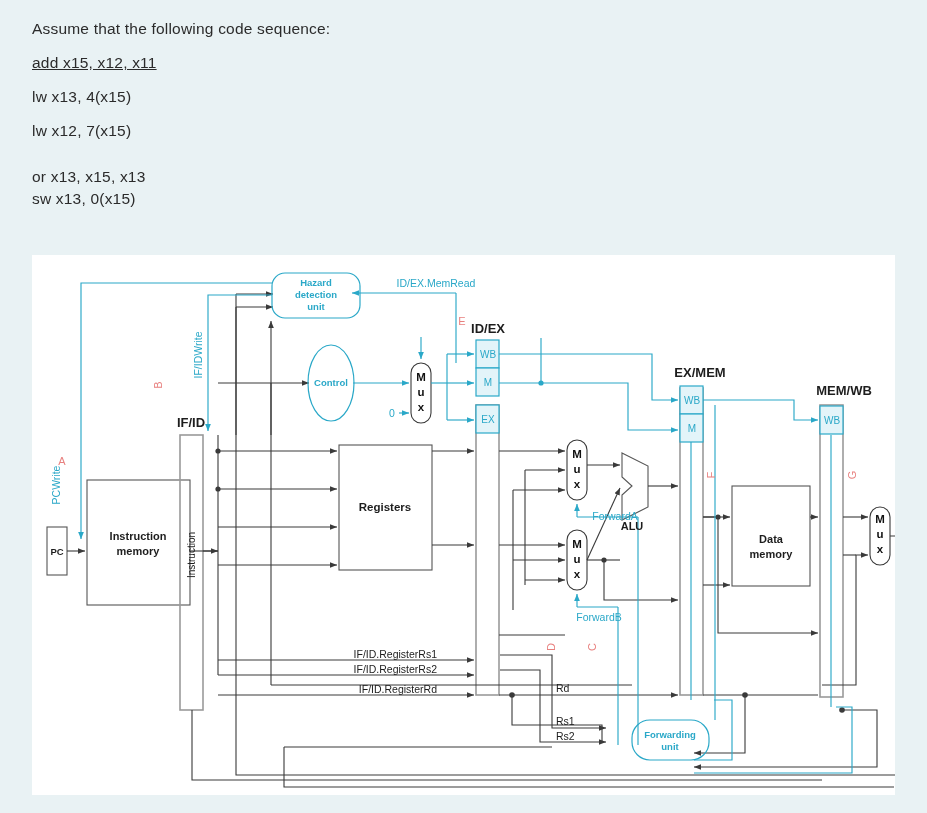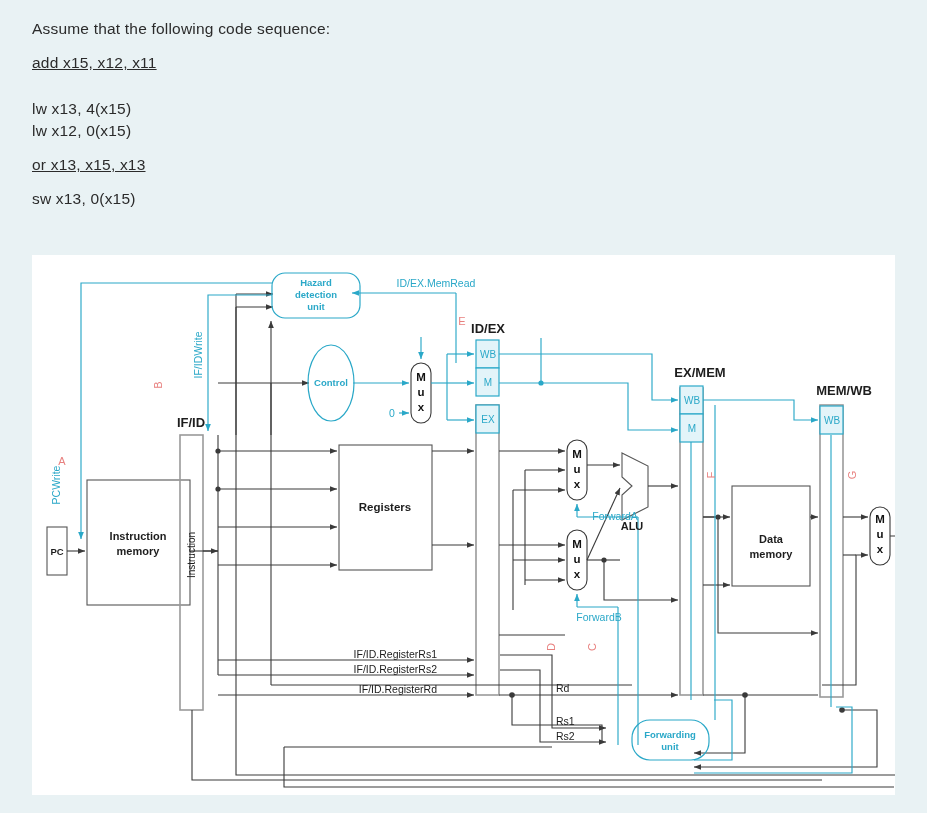--- a/index.html
+++ b/index.html
@@ -29,23 +29,23 @@
   }
   #diagram svg{display:block;}
 </style>
 </head>
 <body>
 
 <div id="root">
 
   <div class="qtext" style="top:20px;">Assume that the following code sequence:</div>
   <div class="qtext" style="top:54px;text-decoration:underline;">add x15, x12, x11</div>
-  <div class="qtext" style="top:88px;margin-top:12px;">lw x13, 4(x15)</div>
-  <div class="qtext" style="top:122px;">lw x12, 0(x15)</div>
-  <div class="qtext" style="top:156px;text-decoration:underline;">or x13, x15, x13</div>
+  <div class="qtext" style="top:88px;">lw x13, 4(x15)</div>
+  <div class="qtext" style="top:122px;">lw x12, 7(x15)</div>
+  <div class="qtext" style="top:168px;">or x13, x15, x13</div>
   <div class="qtext" style="top:190px;">sw x13, 0(x15)</div>
 
   <div id="diagram">
     <svg width="863" height="540" viewBox="0 0 863 540" xmlns="http://www.w3.org/2000/svg">
       <defs>
         <marker id="ah" markerWidth="7" markerHeight="7" refX="6.4" refY="2.6" orient="auto">
           <path d="M0,0 L6.5,2.6 L0,5.2 z" fill="#3a3a3a"></path>
         </marker>
         <marker id="ahc" markerWidth="7" markerHeight="7" refX="6.4" refY="2.6" orient="auto">
           <path d="M0,0 L6.5,2.6 L0,5.2 z" fill="#2aa8c8"></path>

